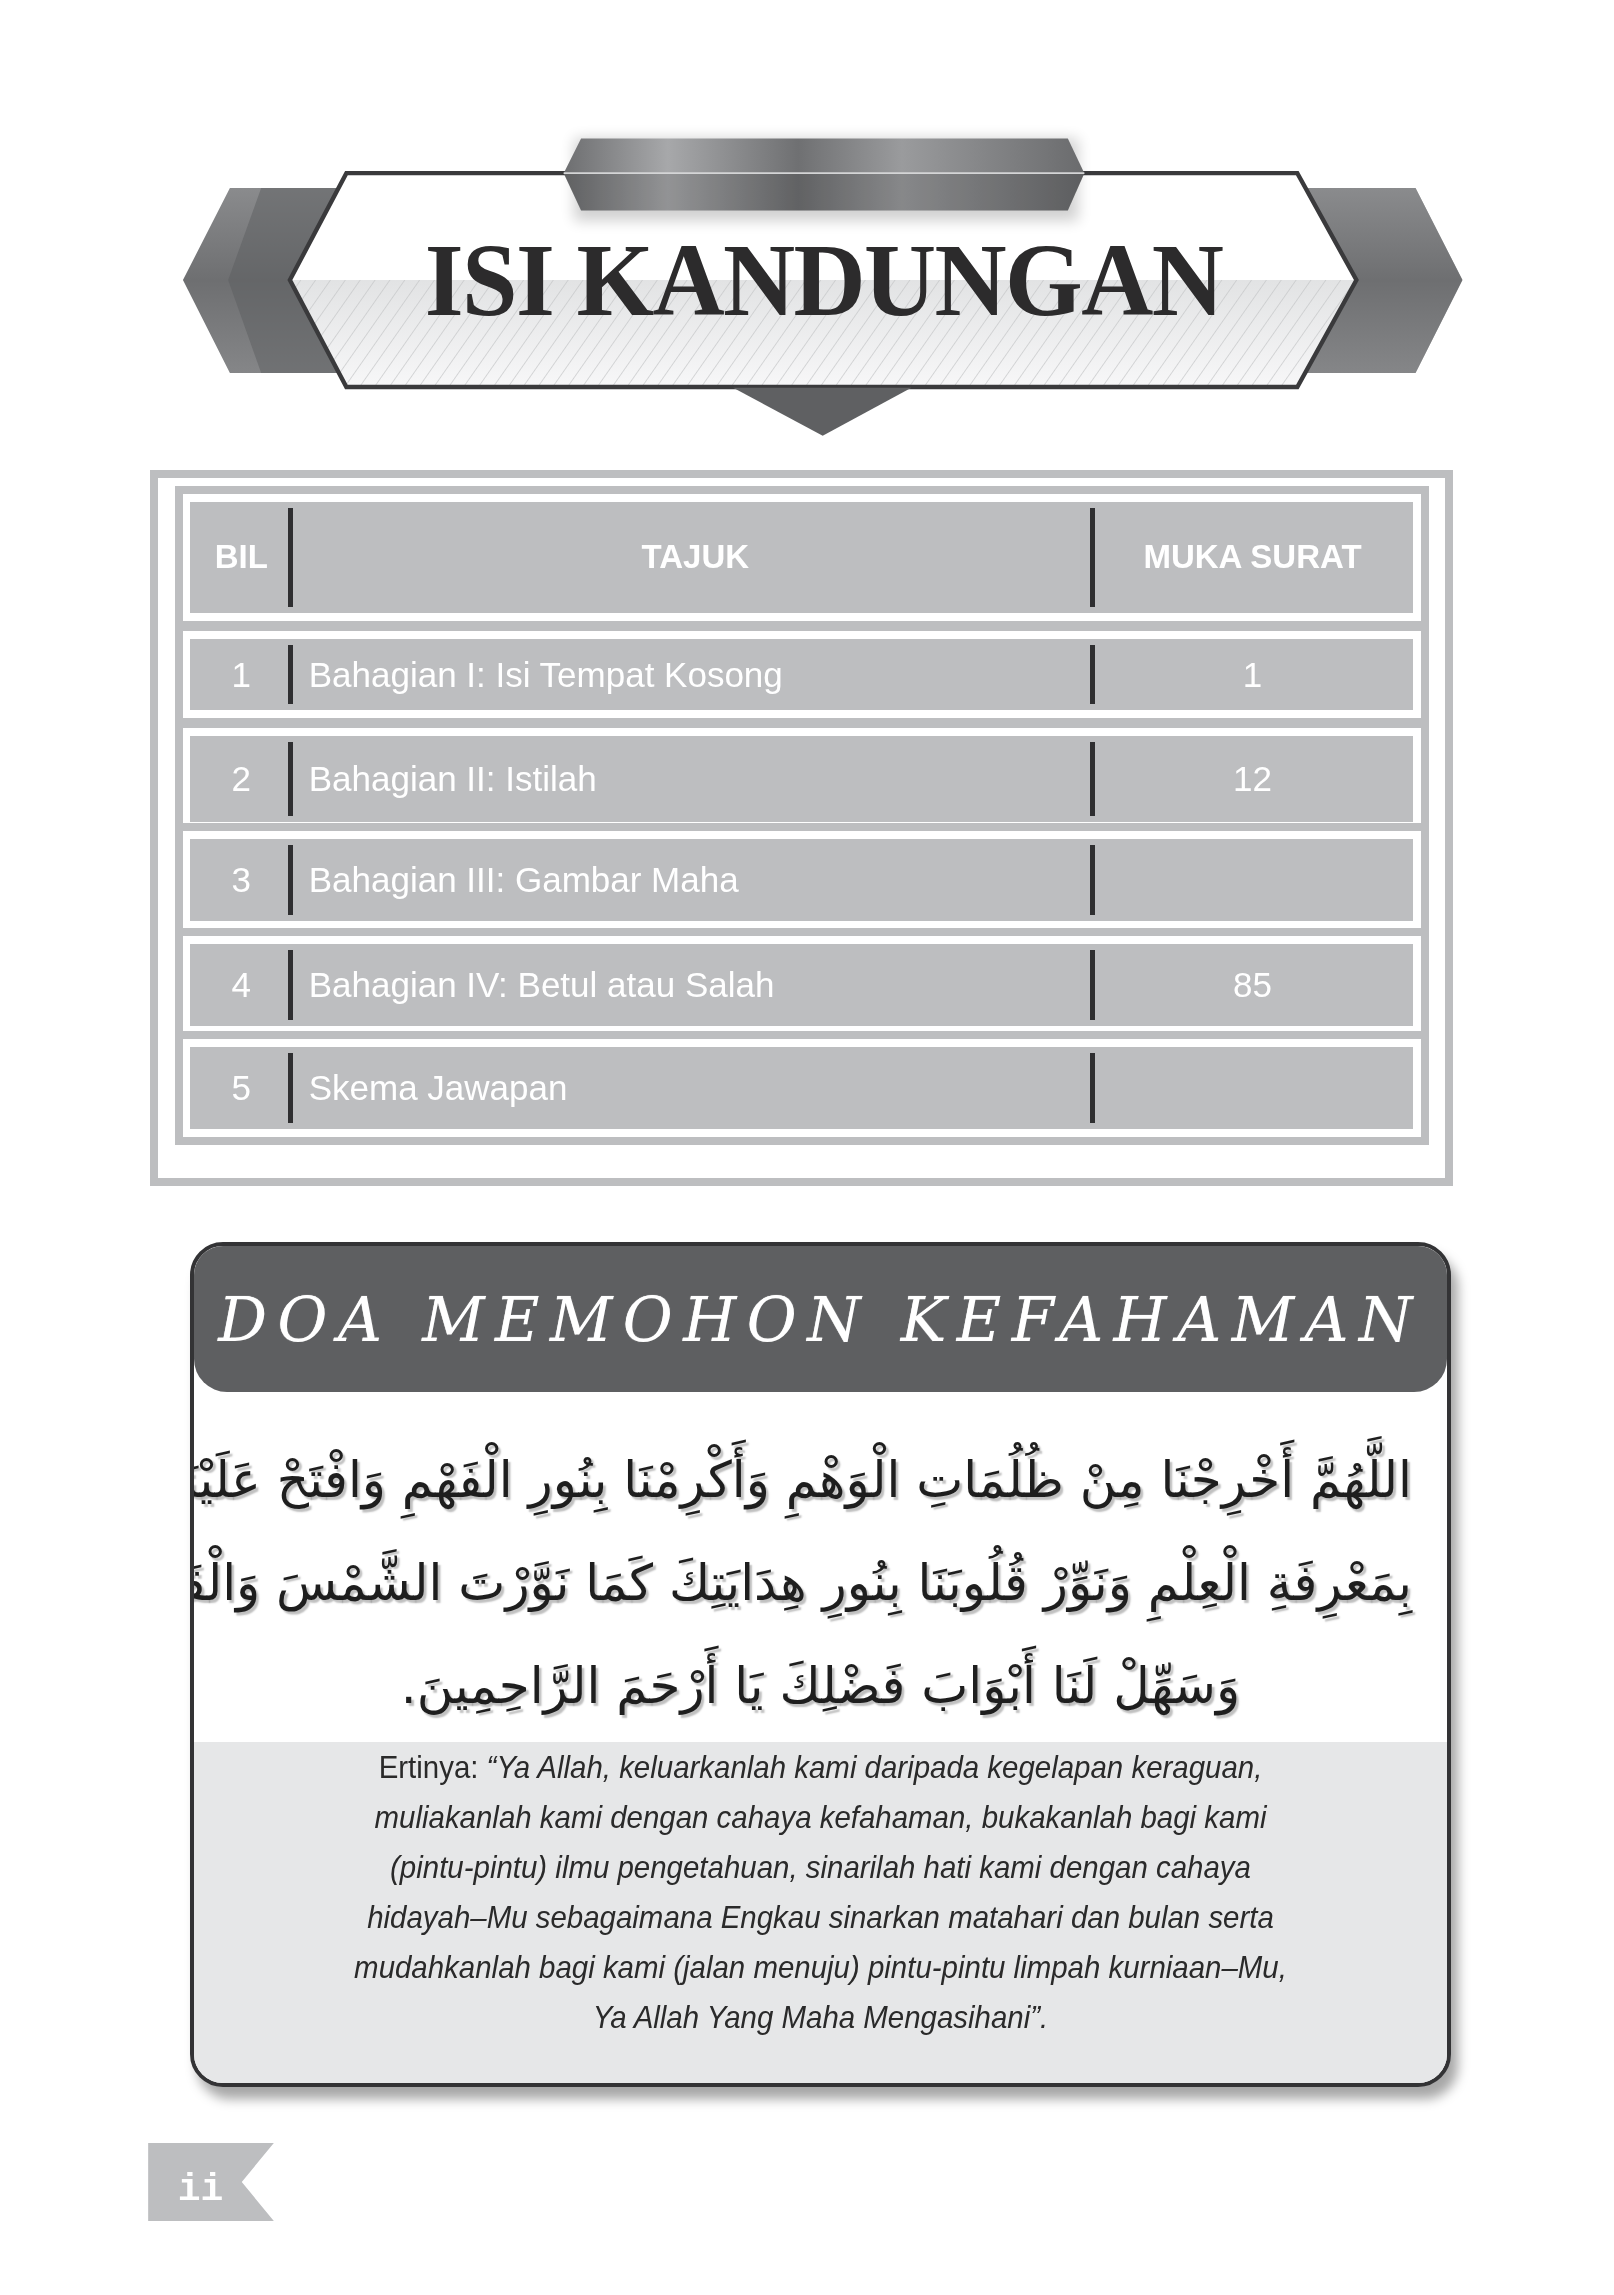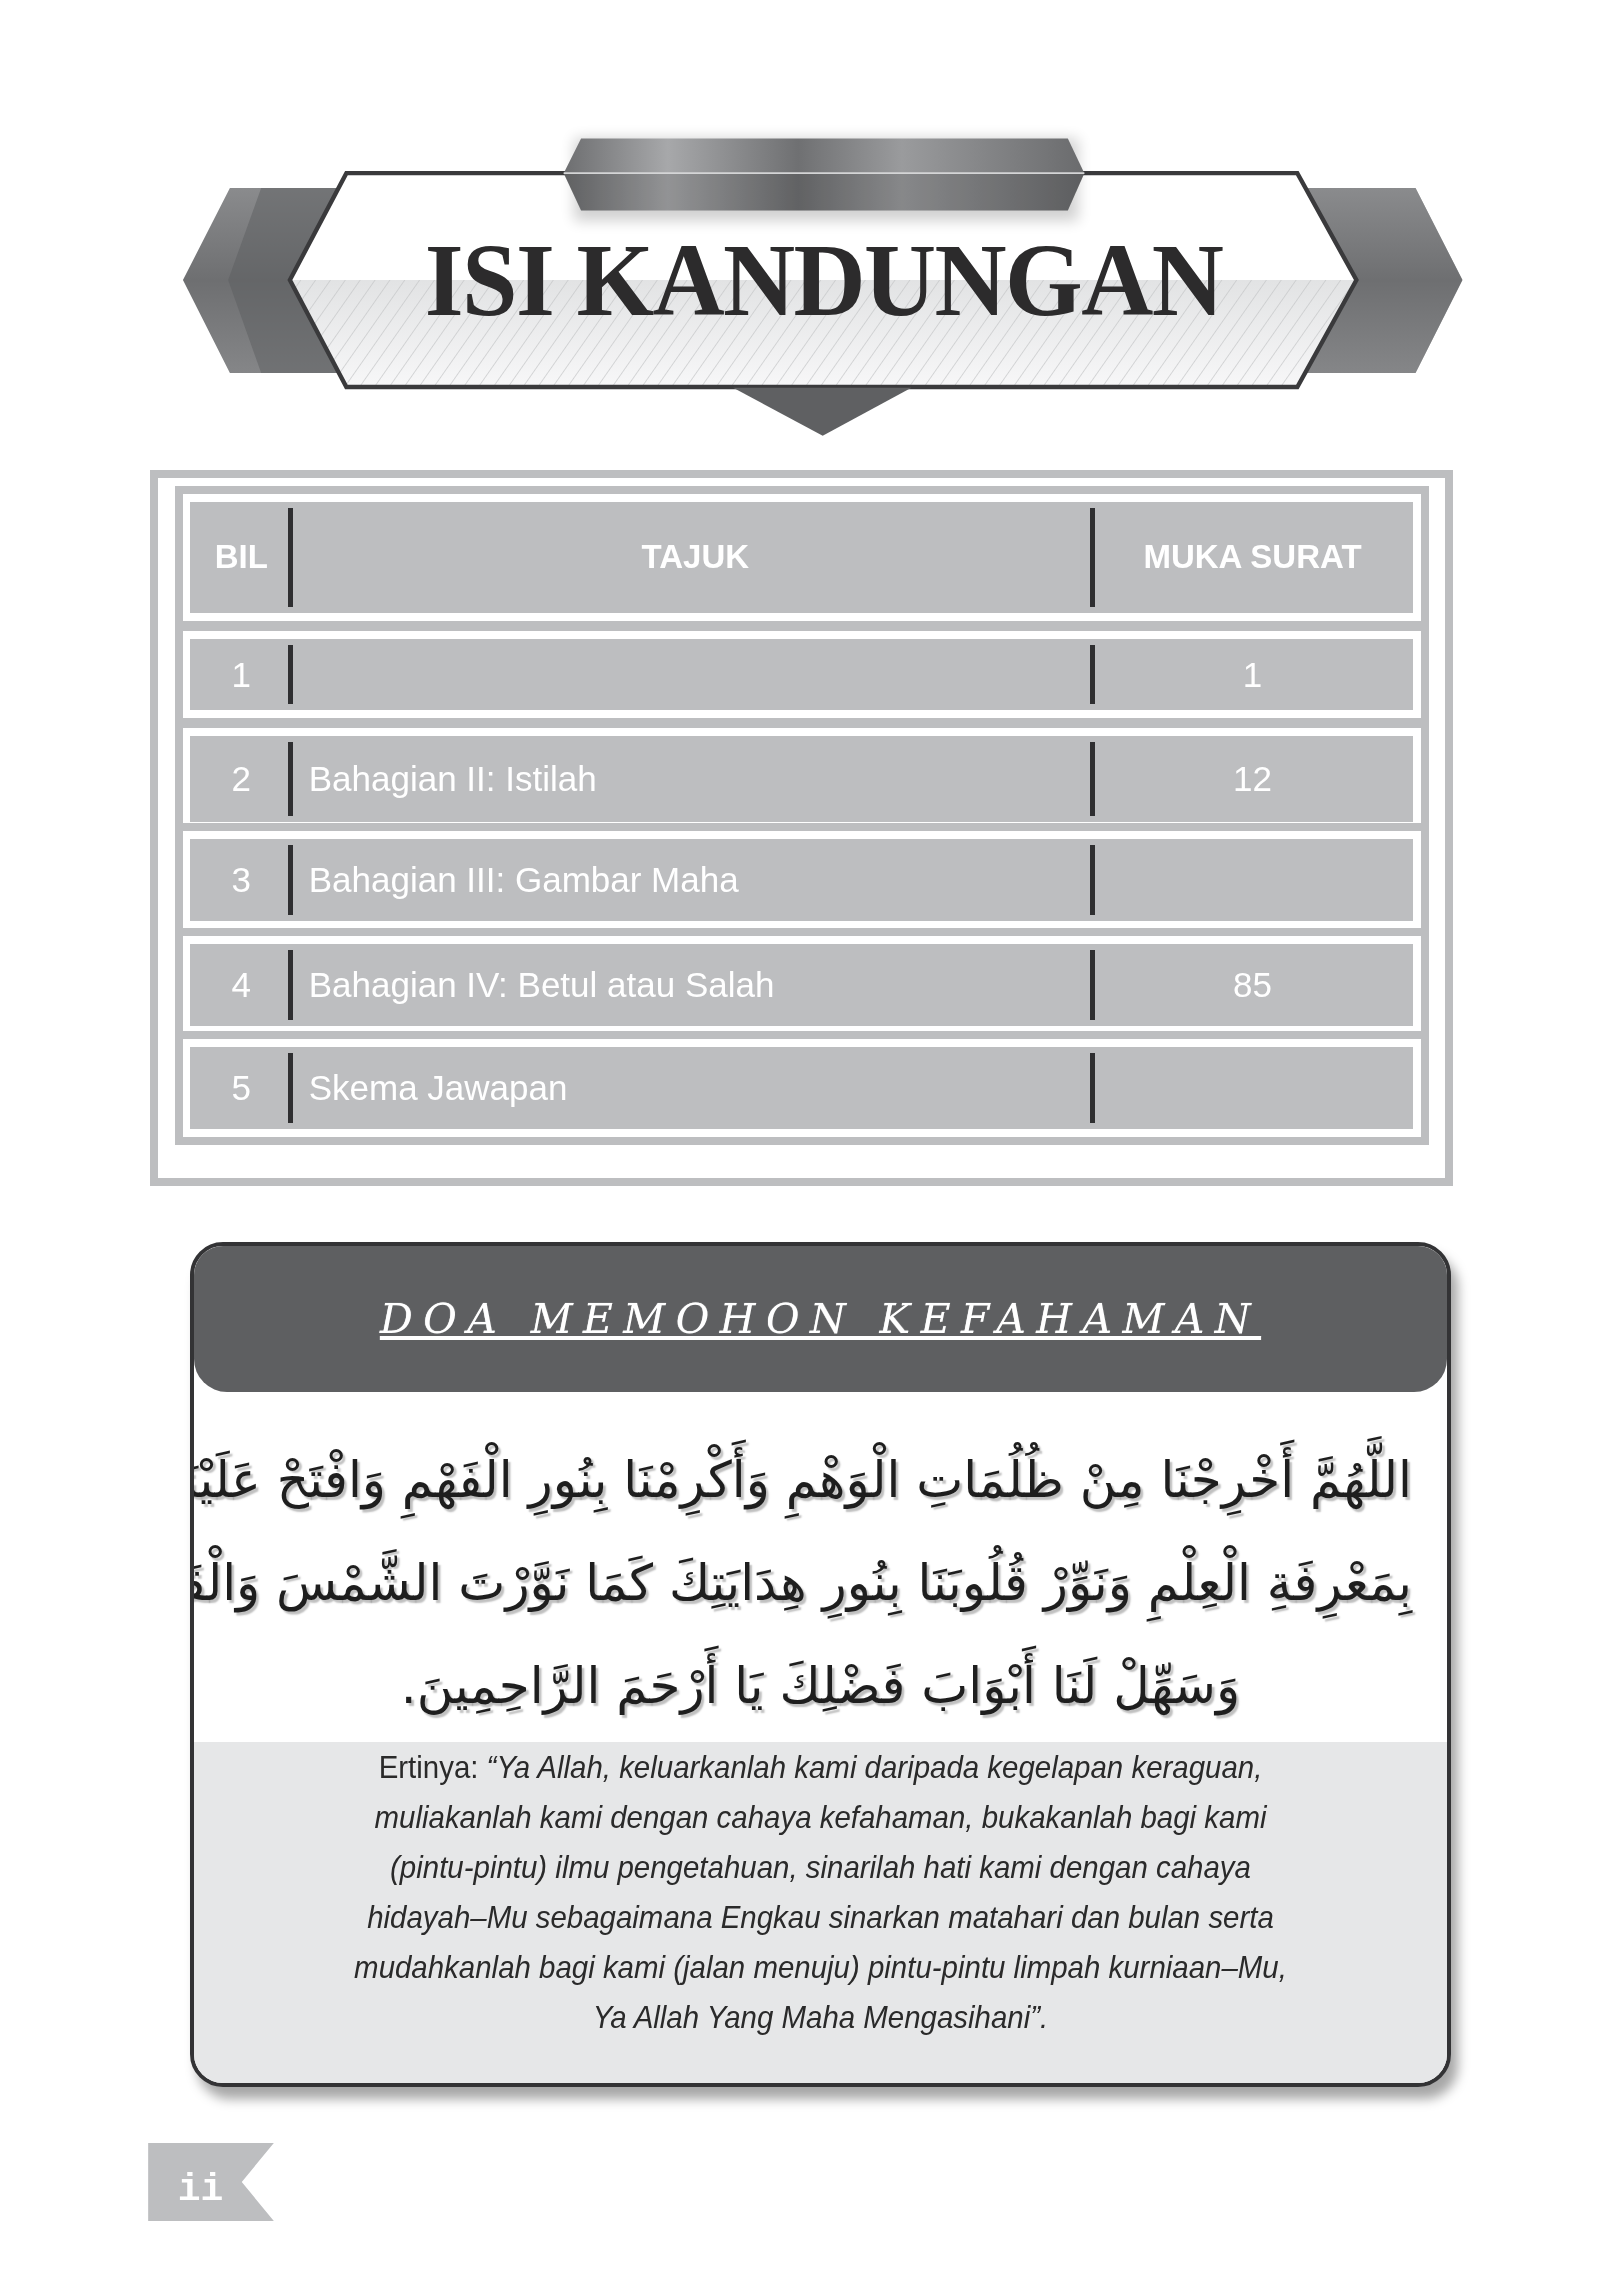--- a/index.html
+++ b/index.html
@@ -23,21 +23,21 @@
   .cell.bil { left:0; width:102px; justify-content:center; }
   .cell.tajuk { left:108px; width:794px; padding-left:10.4px; box-sizing:border-box; }
   .cell.ms { left:902px; right:0; justify-content:center; }
   .hdr .cell { font-weight:bold; font-size:33px; }
   .hdr .cell.tajuk { justify-content:center; padding-left:0; }
   .divider { position:absolute; width:4.3px; background:#2f2f31; }
 
   
   #doa { left:190px; top:1242px; width:1261px; height:845px; border:4.3px solid #333335; border-radius:33px; box-sizing:border-box; background:#fff; overflow:hidden; box-shadow:7px 12px 12px rgba(0,0,0,0.35); }
   .doa-header { position:absolute; left:0; right:0; top:0; height:146px; background:#5e5f61; border-radius:0 0 33px 33px; display:flex; align-items:center; justify-content:center; }
-  .doa-title { color:#ffffff; font-family:"DejaVu Serif", serif; font-style:italic; font-size:41px; letter-spacing:10.4px; text-shadow:0.9px 0.9px 0 #5e5f61, 0 0 0.9px #fff;text-decoration:underline; }
+  .doa-title { color:#ffffff; font-family:"DejaVu Serif", serif; font-style:italic; font-size:61px; letter-spacing:10.4px; text-shadow:0.9px 0.9px 0 #5e5f61, 0 0 0.9px #fff; }
   .arabic { position:absolute; left:35px; right:35px; top:183px; text-align:center; direction:rtl; font-family:"DejaVu Sans", sans-serif; font-size:50px; line-height:103px; color:#1e1e1e; text-shadow:2.6px 2.6px 1.7px rgba(0,0,0,0.25); }
   .arabic div { white-space:nowrap; }
   .translation { position:absolute; left:0; right:0; top:496px; bottom:0; background:#e6e7e8; box-sizing:border-box; }
   .translation p { margin:0; text-align:center; font-family:"Liberation Sans", sans-serif; font-size:32px; line-height:50px; color:#2a2a2a; transform:scaleX(0.92); }
   .translation .lead { font-style:normal; }
   .translation .it { font-style:italic; }
 
   
   #page-tab { left:148px; top:2143px; width:126px; height:78px; }
   .page-num { position:absolute; left:31px; top:0; width:43px; height:93px; display:flex; align-items:center; justify-content:center; color:#fff; font-weight:bold; font-size:38px; font-family:Liberation Mono, monospace; }
@@ -102,20 +102,21 @@
       <div class="cell tajuk">TAJUK</div>
       <div class="divider" style="left:900px;top:6px;bottom:6px;"></div>
       <div class="cell ms">MUKA SURAT</div>
     </div>
   </div>
 
   <div class="toc-row" style="top:145px;height:103px;">
     <div class="fill">
       <div class="cell bil">1</div>
       <div class="divider" style="left:98px;top:6px;bottom:6px;"></div>
+      <div class="cell tajuk">Bahagian I: Isi Tempat Kosong</div>
       <div class="divider" style="left:900px;top:6px;bottom:6px;"></div>
       <div class="cell ms">1</div>
     </div>
   </div>
 
   <div class="toc-row" style="top:242px;height:118px;">
     <div class="fill">
       <div class="cell bil">2</div>
       <div class="divider" style="left:98px;top:6px;bottom:6px;"></div>
       <div class="cell tajuk">Bahagian II: Istilah</div>

